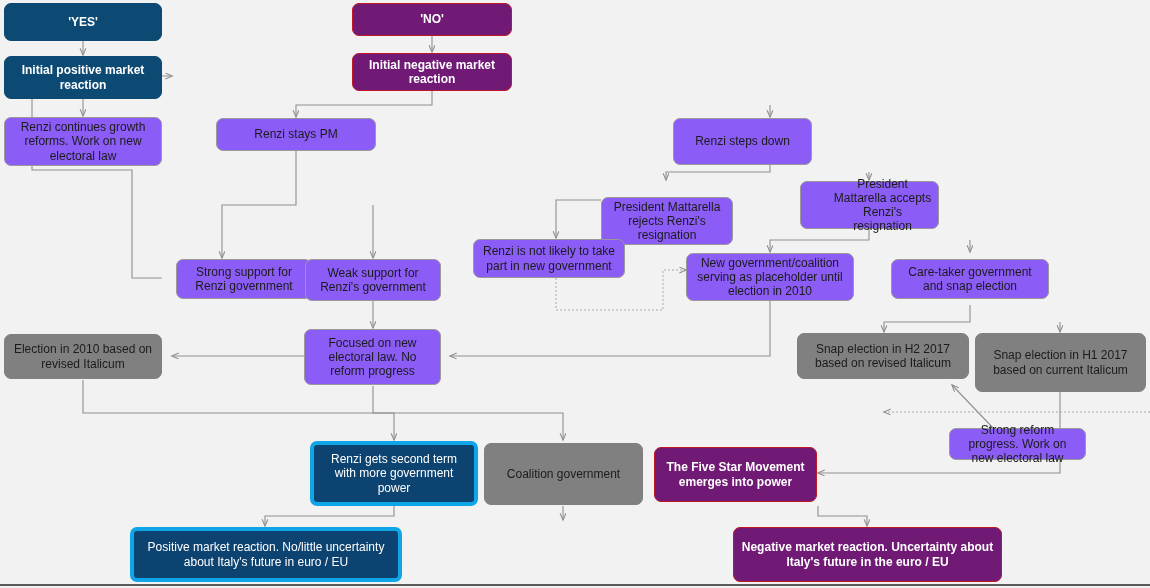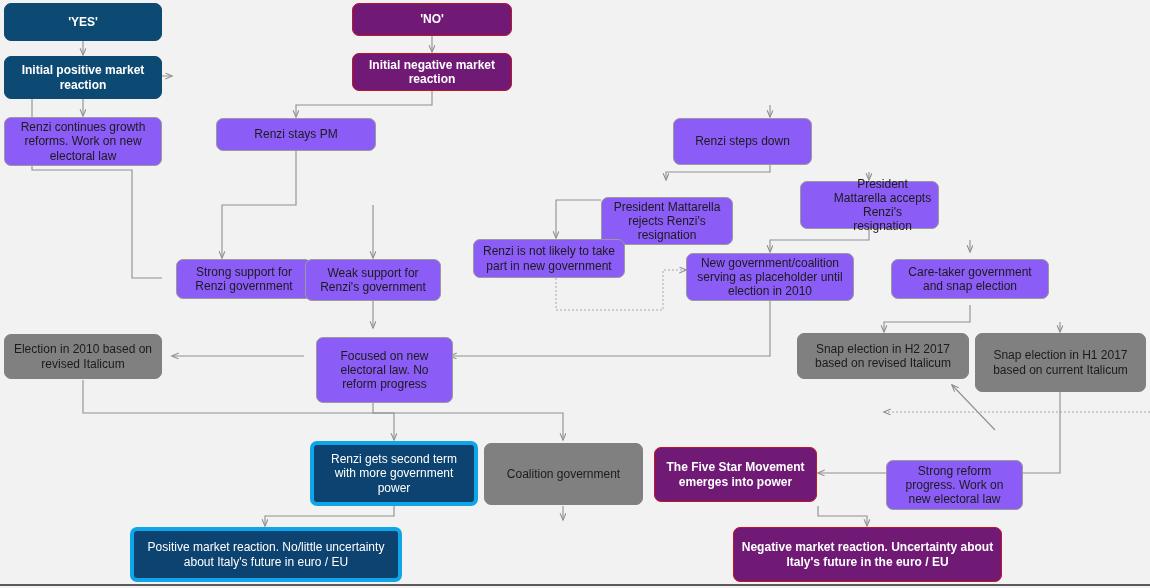--- a/index.html
+++ b/index.html
@@ -153,33 +153,33 @@
   </div>
 
   <div class="node v-white fs12" style="left:305px;top:259px;width:136px;height:42px;">
     <span class="txt">Weak support for Renzi's government</span>
   </div>
 
   <div class="node v-gray fs12" style="left:4px;top:334px;width:158px;height:45px;">
     <span class="txt">Election in 2010 based on revised Italicum</span>
   </div>
 
-  <div class="node v-white fs12" style="left:316px;top:329px;width:137px;height:66px;margin-top:8px;">
+  <div class="node v-white fs12" style="left:304px;top:329px;width:137px;height:56px;">
     <span class="txt">Focused on new electoral law. No reform progress</span>
   </div>
 
   <div class="node v-gray fs12" style="left:797px;top:333px;width:172px;height:46px;">
     <span class="txt">Snap election in H2 2017 based on revised Italicum</span>
   </div>
 
   <div class="node v-gray fs12" style="left:975px;top:333px;width:171px;height:59px;">
     <span class="txt">Snap election in H1 2017 based on current Italicum</span>
   </div>
 
-  <div class="node v-white fs12" style="left:886px;top:428px;width:137px;height:50px;margin-top:32px;">
+  <div class="node v-white fs12" style="left:949px;top:428px;width:137px;height:32px;">
     <span class="txt">Strong reform progress. Work on new electoral law</span>
   </div>
 
   <div class="node v-blue-dark fs12" style="left:310px;top:441px;width:168px;height:65px;">
     <span class="txt">Renzi gets second term with more government power</span>
   </div>
 
   <div class="node v-gray fs12" style="left:484px;top:443px;width:159px;height:62px;">
     <span class="txt">Coalition government</span>
   </div>

